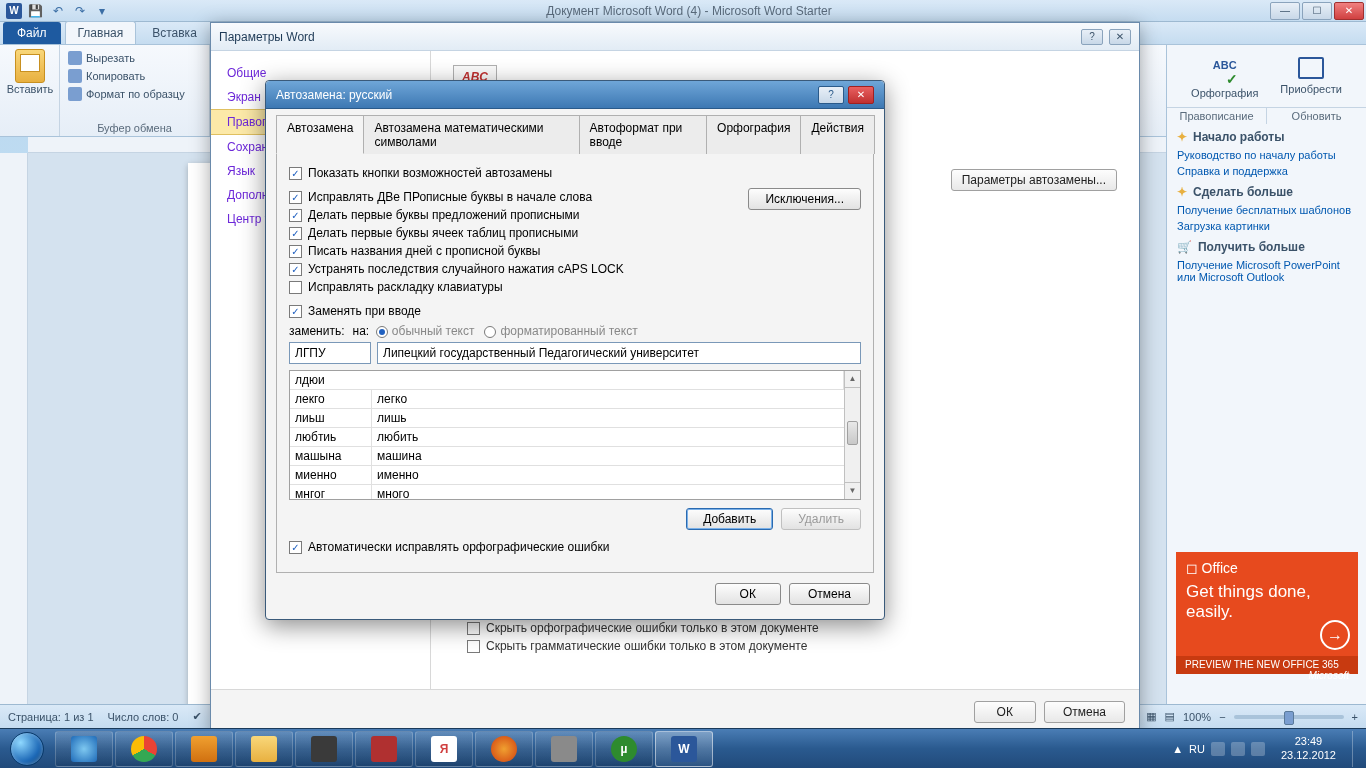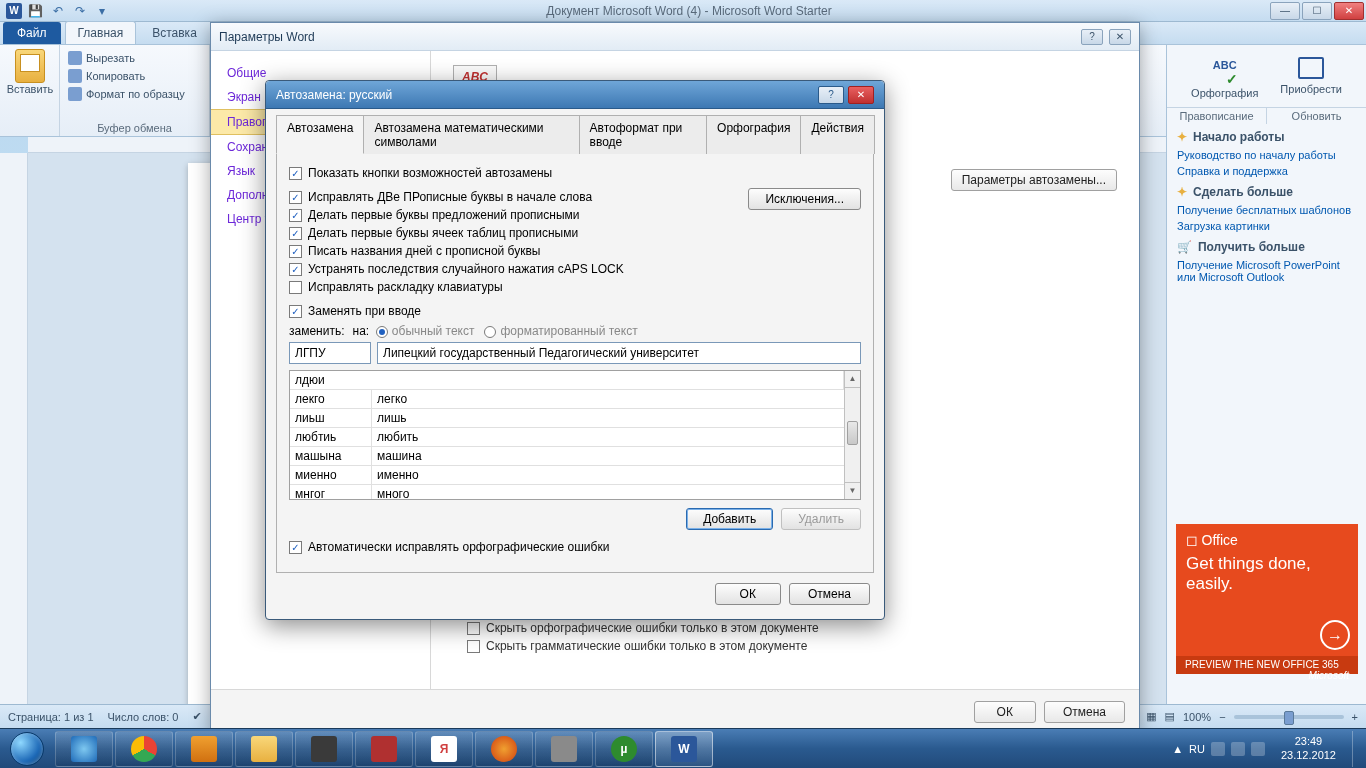--- a/index.html
+++ b/index.html
@@ -89,21 +89,21 @@
 .scrollbar::before{content:"▲";position:absolute;top:0;left:0;right:0;height:16px;font-size:8px;text-align:center;line-height:16px;color:#666;border-bottom:1px solid #c0c0c0}
 .scrollbar::after{content:"▼";position:absolute;bottom:0;left:0;right:0;height:16px;font-size:8px;text-align:center;line-height:16px;color:#666;border-top:1px solid #c0c0c0}
 .thumb{position:absolute;top:50px;left:2px;right:2px;height:24px;background:linear-gradient(#e8e8e8,#c8c8c8);border:1px solid #a0a0a0;border-radius:2px}
 .btn-row{display:flex;justify-content:flex-end;gap:8px;padding:8px 0}
 .pbtn{background:linear-gradient(#fdfdfd,#e2e2e2);border:1px solid #8a8a8a;border-radius:3px;padding:3px 16px;font-size:12px}
 .pbtn.primary{border-color:#2a6ab0;box-shadow:0 0 0 1px #7ab0e8 inset}
 .pbtn.dis{color:#9a9a9a;border-color:#c0c0c0}
 .ac-footer{display:flex;justify-content:flex-end;gap:8px;padding:10px 4px 4px}
 .underline{}
 
-.ad{position:absolute;right:8px;bottom:30px;width:182px;height:150px;background:#e74a1e;color:#fff;padding:8px 10px;font-size:13px}
+.ad{position:absolute;right:8px;bottom:30px;width:182px;height:122px;background:#e74a1e;color:#fff;padding:8px 10px;font-size:13px}
 .ad .arrow{position:absolute;right:8px;bottom:24px;width:30px;height:30px;border:2px solid #fff;border-radius:50%;display:flex;align-items:center;justify-content:center;font-size:16px}
 .ad-foot{position:absolute;left:0;right:0;bottom:0;height:18px;background:#c83a10;font-size:10px;padding:3px 9px}
 
 .taskbar{position:absolute;bottom:0;left:0;right:0;height:40px;background:linear-gradient(#4a7db5,#2a5a8f,#214a7a);border-top:1px solid #1a3a5a;display:flex;align-items:center;z-index:100}
 .start{width:54px;height:40px;display:flex;align-items:center;justify-content:center}
 .start-orb{width:34px;height:34px;border-radius:50%;background:radial-gradient(circle at 30% 30%,#8fd8ff,#1e6ab8 60%,#0a3a6a);border:1px solid #0a3a6a;box-shadow:0 0 4px rgba(255,255,255,.4) inset}
 .tbtn{width:58px;height:36px;margin:0 1px;background:linear-gradient(rgba(255,255,255,.15),rgba(0,0,0,.1));border:1px solid rgba(255,255,255,.2);border-radius:3px;display:flex;align-items:center;justify-content:center}
 .tbtn .ti{width:26px;height:26px;border-radius:3px}
 .tray{margin-left:auto;display:flex;align-items:center;color:#fff;font-size:11px;padding:0 4px;gap:8px}
 .tray-time{text-align:center;line-height:1.2;padding:0 8px}

